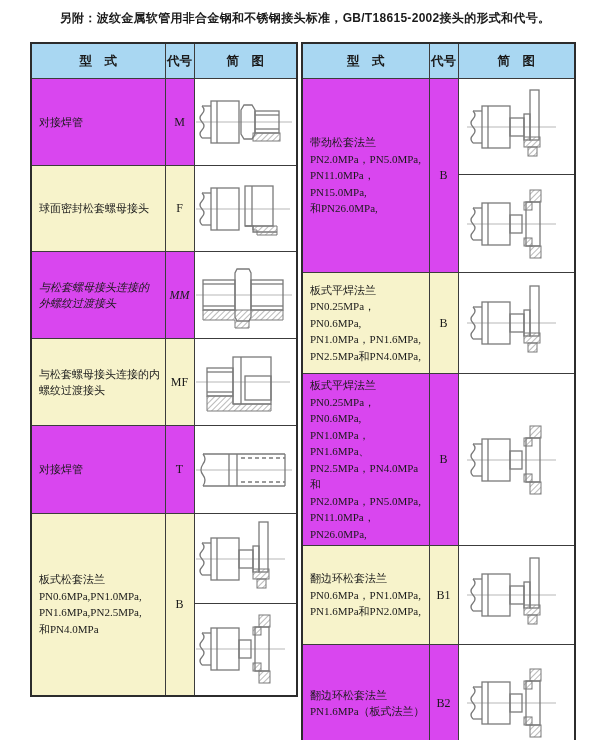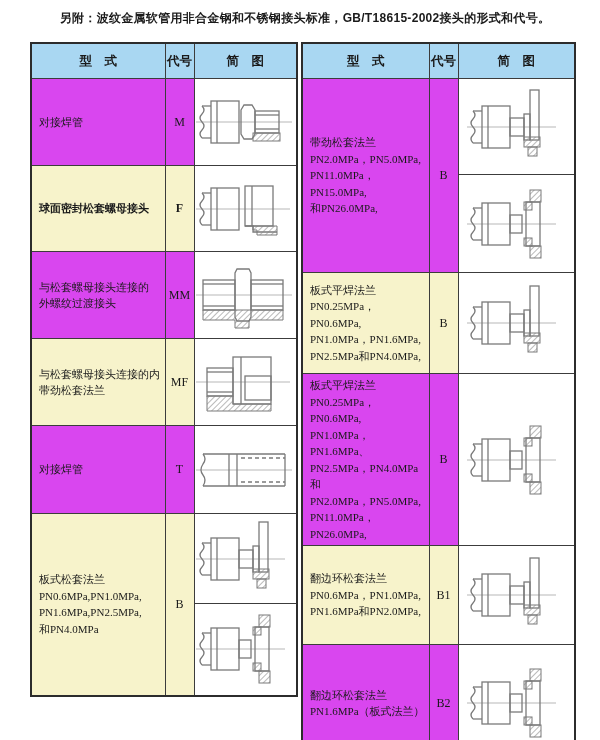--- a/index.html
+++ b/index.html
@@ -139,42 +139,42 @@
       </tr>
       <tr style="height:87px;">
         <td class="type">对接焊管</td>
         <td class="code">M</td>
         <td class="diag-cell">
           <svg class="diag" width="100" height="80">
                 <use href="#d-male"></use>
               </svg>
         </td>
       </tr>
-      <tr style="height:86px;font-weight:bold;">
+      <tr style="height:86px;">
         <td class="type hl">球面密封松套螺母接头</td>
         <td class="code hl">F</td>
         <td class="diag-cell">
           <svg class="diag" width="100" height="80">
                 <use href="#d-nut"></use>
               </svg>
         </td>
       </tr>
-      <tr style="height:87px;">
+      <tr style="height:87px;font-style:italic;">
         <td class="type">与松套螺母接头连接的
 外螺纹过渡接头</td>
         <td class="code">MM</td>
         <td class="diag-cell">
           <svg class="diag" width="100" height="80">
                 <use href="#d-nipple"></use>
               </svg>
         </td>
       </tr>
       <tr style="height:87px;">
         <td class="type hl">与松套螺母接头连接的内
-带劲松套法兰</td>
+螺纹过渡接头</td>
         <td class="code hl">MF</td>
         <td class="diag-cell">
           <svg class="diag" width="100" height="80">
                 <use href="#d-mf"></use>
               </svg>
         </td>
       </tr>
       <tr style="height:88px;">
         <td class="type">对接焊管</td>
         <td class="code">T</td>

